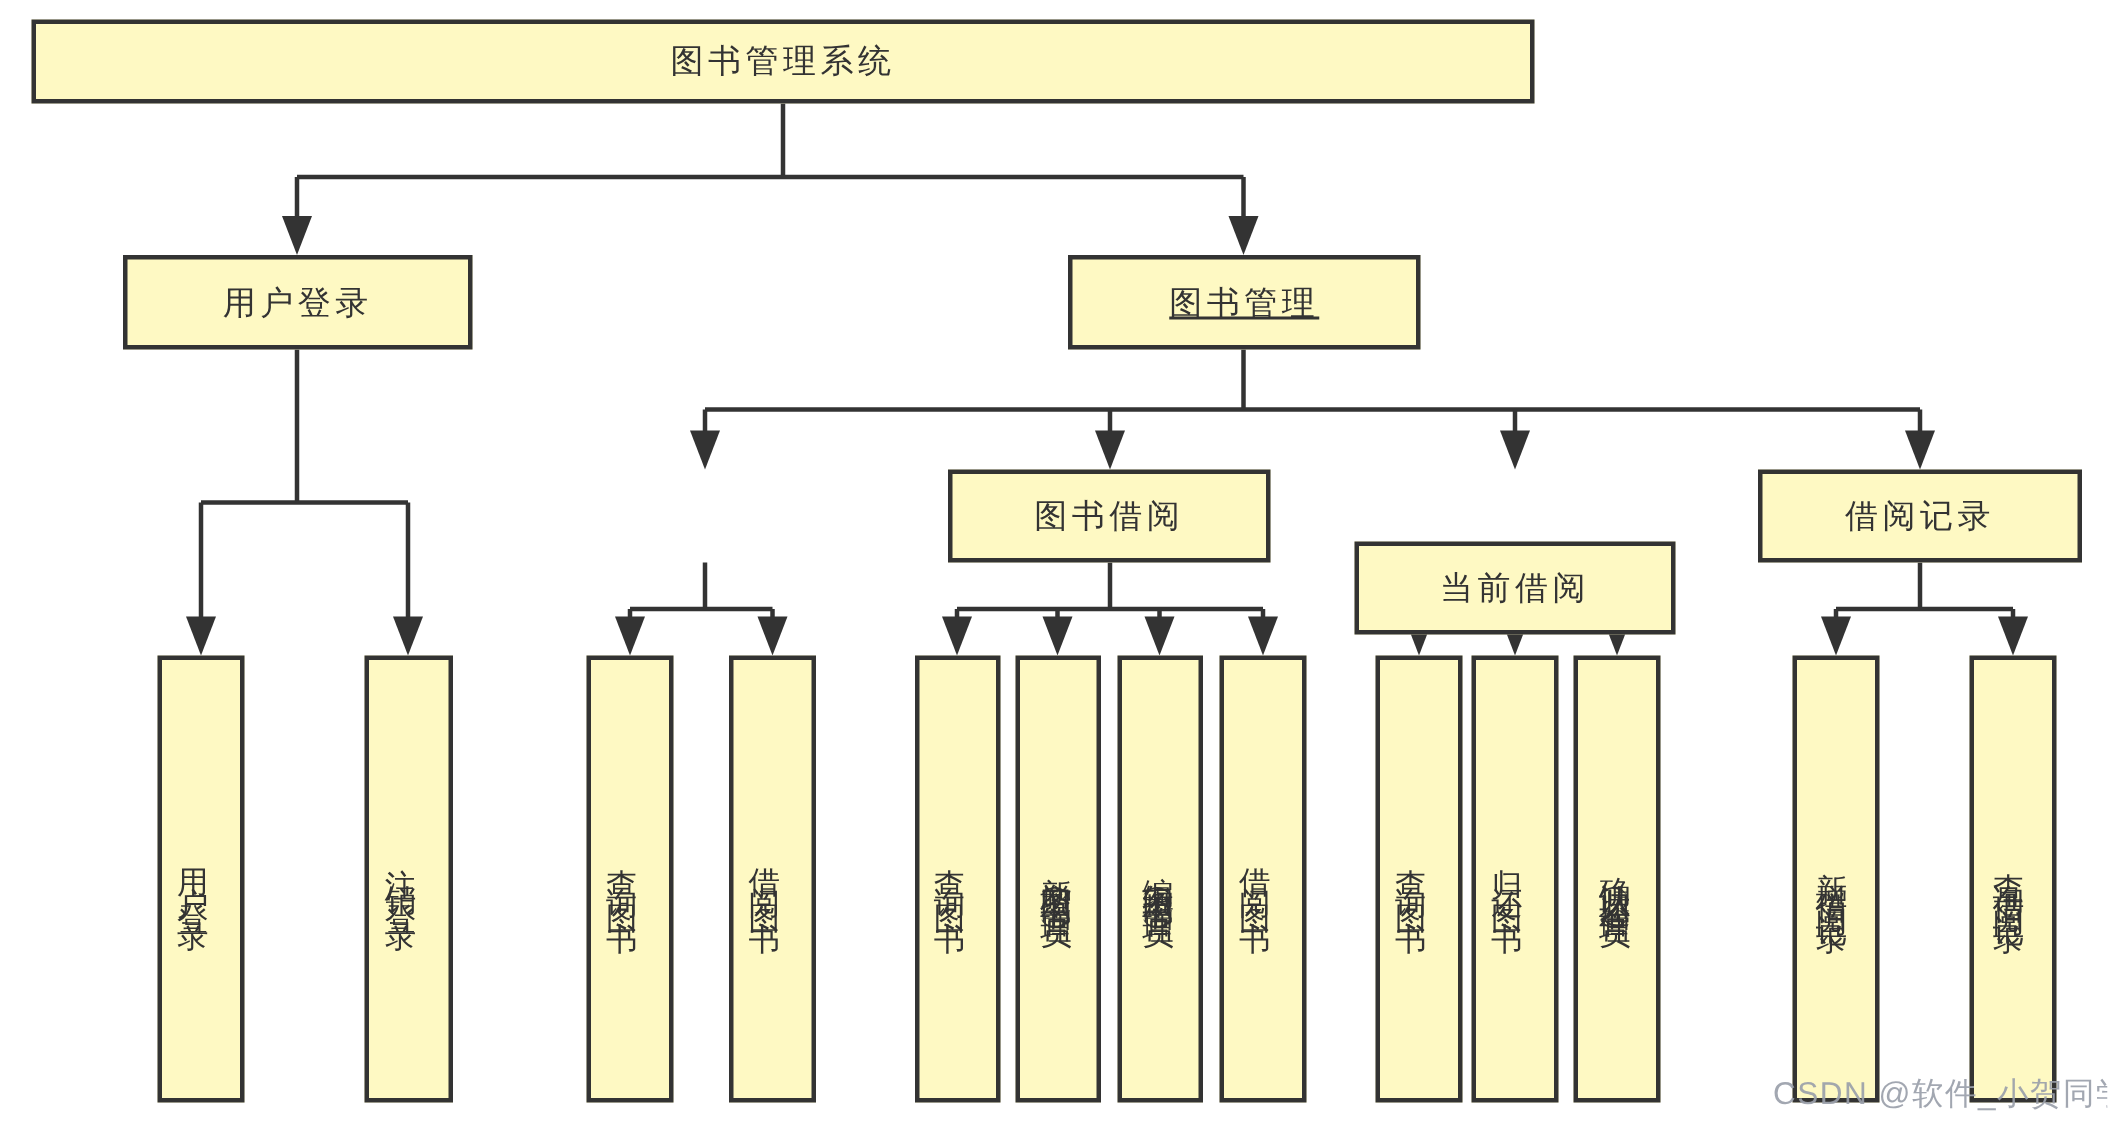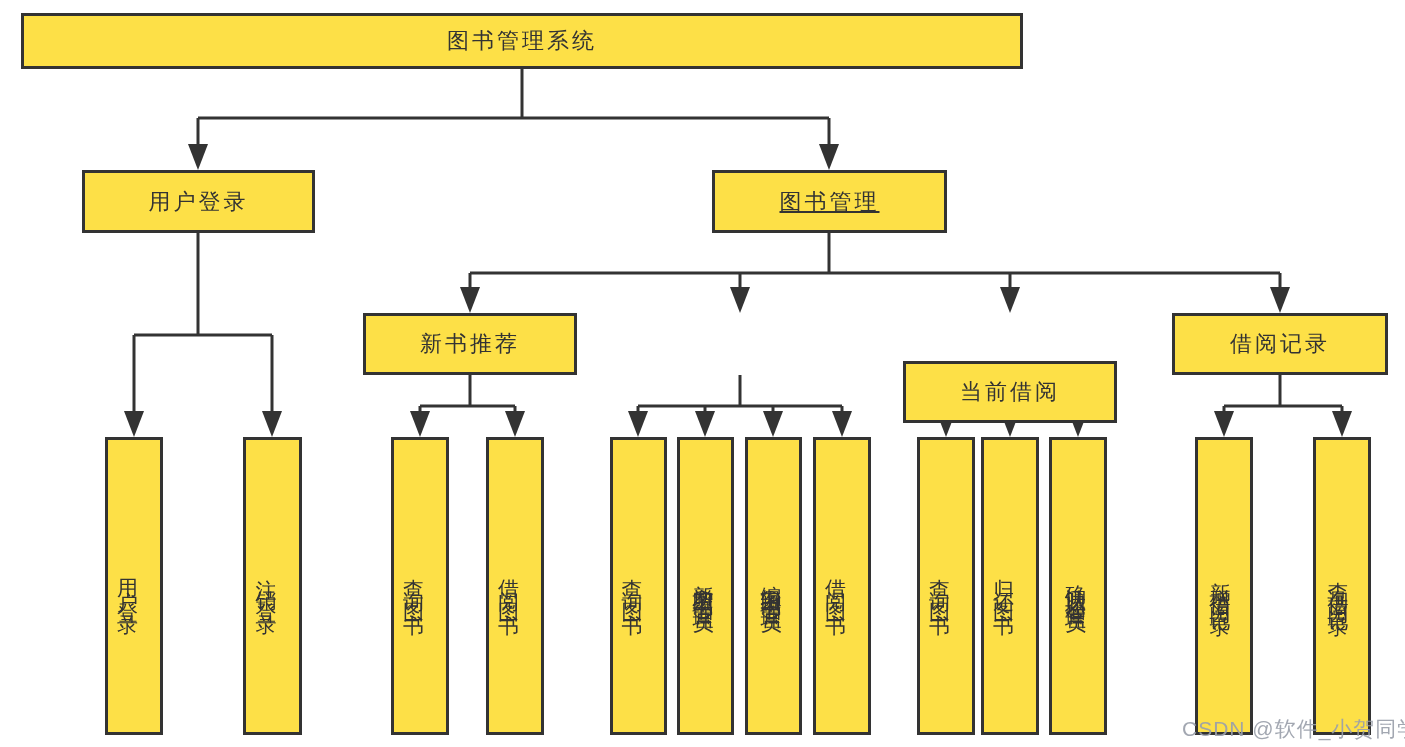--- a/index.html
+++ b/index.html
@@ -9,21 +9,21 @@
     background:#ffffff;
     font-family:"Liberation Sans","DejaVu Sans",sans-serif;
     color:#333333;
     overflow:hidden;
   }
   svg.wires{position:absolute;left:0;top:0;z-index:0;}
   .node{
     position:absolute;
     box-sizing:border-box;
     border:3px solid #333333;
-    background:#fde047;
+    background:#fef9c3;
     display:flex;align-items:center;justify-content:center;
     z-index:1;
   }
   .hlabel{font-size:22px;letter-spacing:3px;white-space:nowrap;}
   .vlabel{
     writing-mode:vertical-rl;
     text-orientation:mixed;
     font-size:21px;
     line-height:1;
     white-space:nowrap;
@@ -139,22 +139,22 @@
     <span class="hlabel">图书管理系统</span>
   </div>
 
   <div class="node" style="left:82px;top:170px;width:233px;height:63px;">
     <span class="hlabel">用户登录</span>
   </div>
   <div class="node" style="left:712px;top:170px;width:235px;height:63px;text-decoration:underline;">
     <span class="hlabel">图书管理</span>
   </div>
 
-  <div class="node" style="left:363px;top:313px;width:214px;height:62px;">
-    <span class="hlabel">新书推荐</span>
+  <div class="node" style="left:632px;top:313px;width:215px;height:62px;">
+    <span class="hlabel">图书借阅</span>
   </div>
   <div class="node" style="left:903px;top:313px;width:214px;height:62px;margin-top:48px;">
     <span class="hlabel">当前借阅</span>
   </div>
   <div class="node" style="left:1172px;top:313px;width:216px;height:62px;">
     <span class="hlabel">借阅记录</span>
   </div>
 
   <div class="node" style="left:105px;top:437px;width:58px;height:298px;">
     <span class="vlabel ls-short">用户登录</span>

